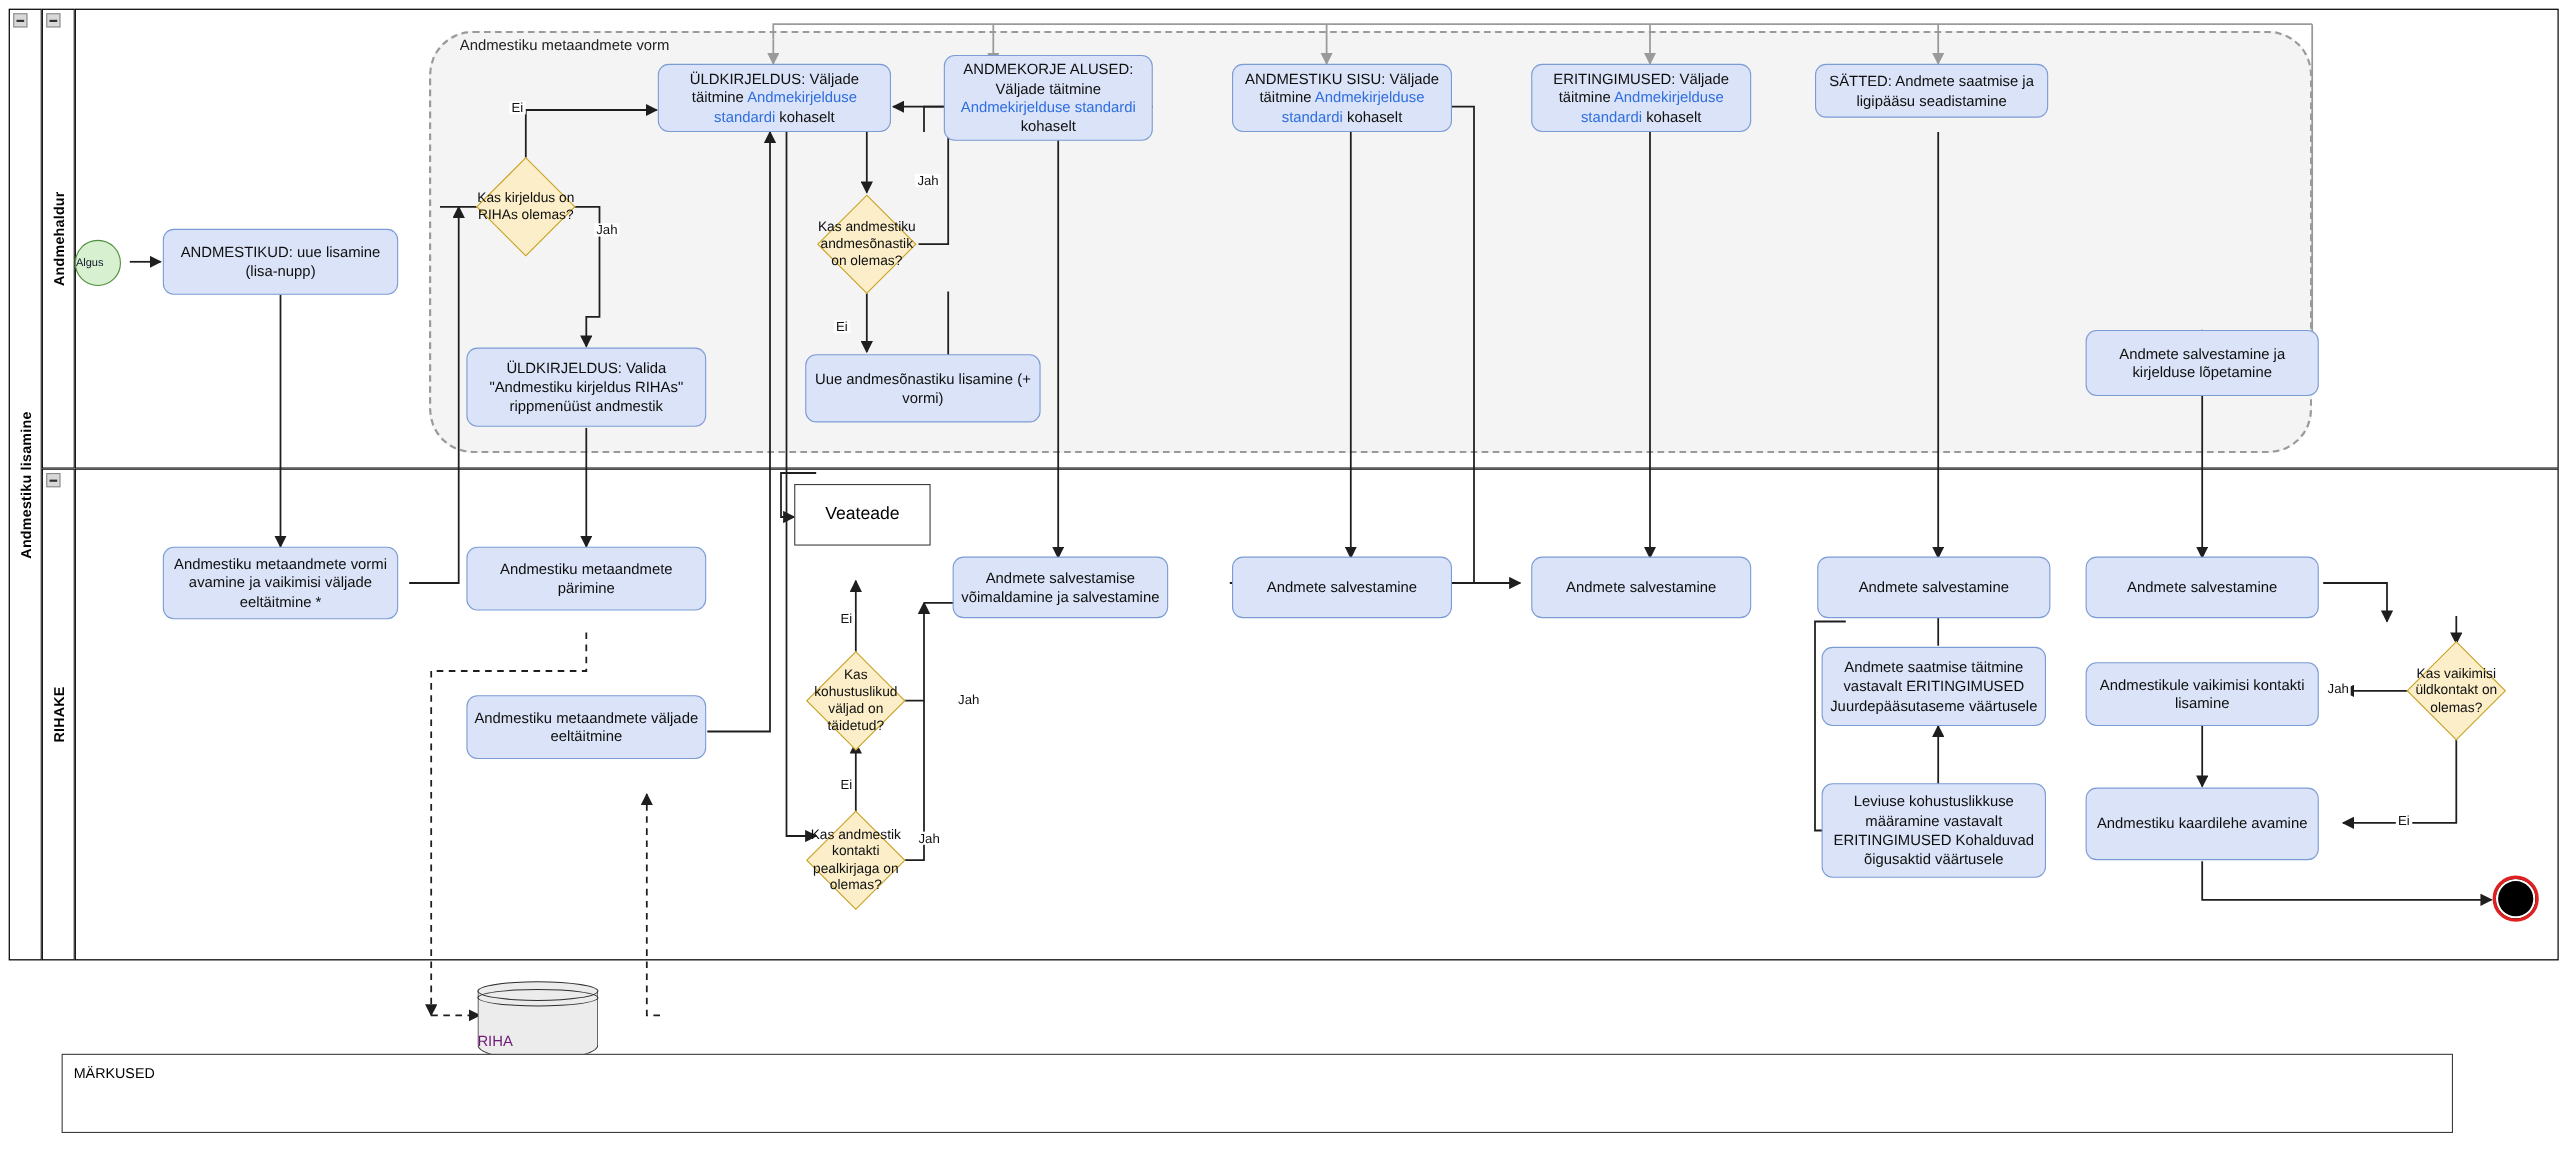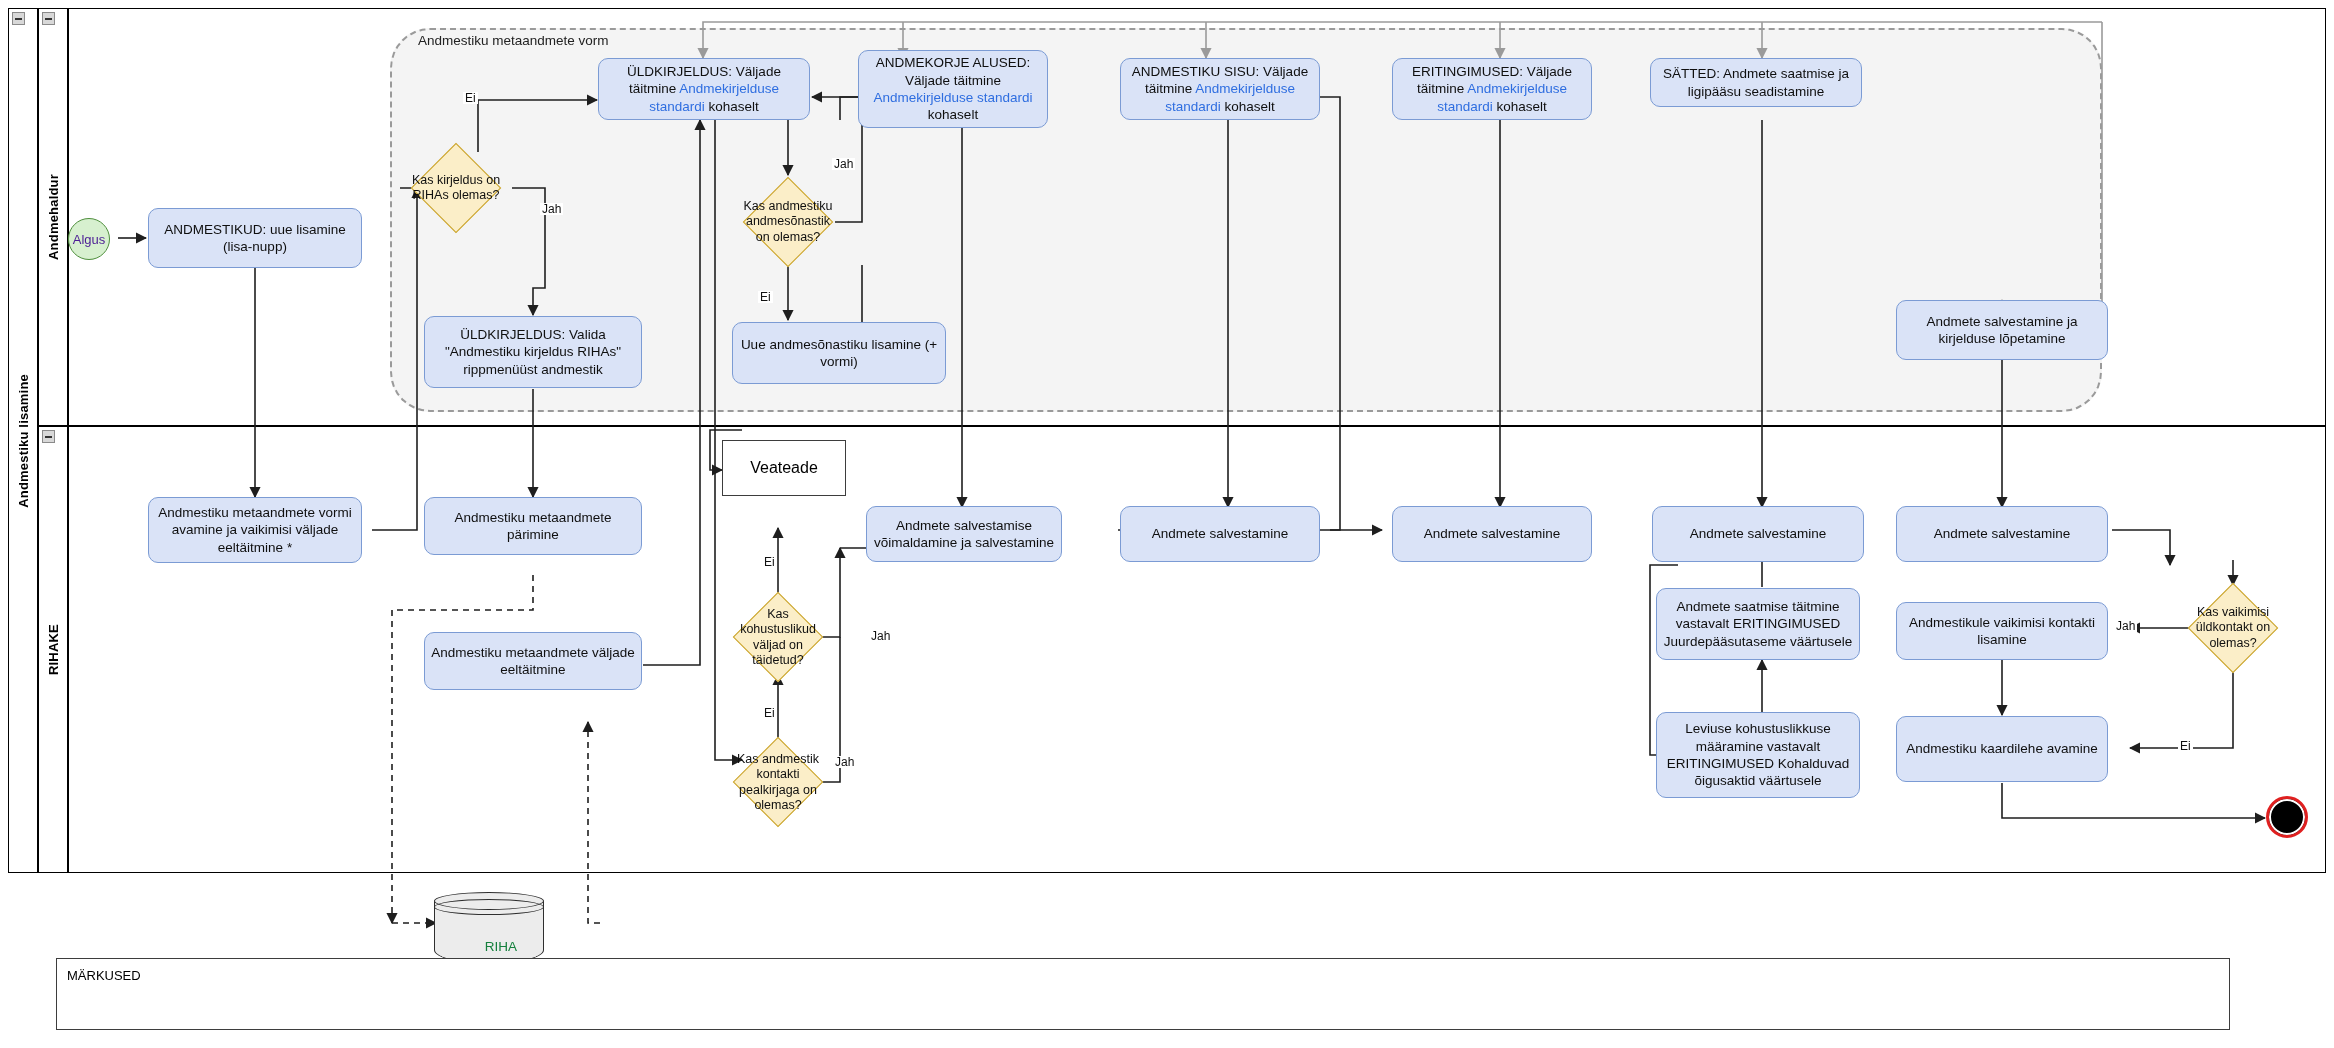--- a/index.html
+++ b/index.html
@@ -58,22 +58,22 @@
   }
   .gw-wrap .gw-txt{
     position:absolute;left:50%;top:50%;transform:translate(-50%,-50%);
     width:150%;text-align:center;font-size:12.5px;line-height:1.22;color:#0f0f0f;
     pointer-events:none;
   }
 
   .start-ev{
     position:absolute;border-radius:50%;
     background:#d7f0cf;border:1.5px solid #4f8f3d;
-    display:flex;align-items:center;justify-content:center;
-    font-size:13px;color:#4c1d95;box-sizing:border-box;
+    display:flex;align-items:center;justify-content:flex-start;
+    font-size:10px;color:#0f172a;box-sizing:border-box;
   }
   .end-ev{
     position:absolute;border-radius:50%;box-sizing:border-box;
     background:#000;border:3px solid #e02020;
     box-shadow:0 0 0 2px #fff inset;
   }
 
   .datastore{position:absolute;}
   .datastore .body{
     position:absolute;left:0;right:0;top:9px;bottom:0;
@@ -82,22 +82,22 @@
   }
   .datastore .top{
     position:absolute;left:0;right:0;top:0;height:18px;
     background:#ececec;border:1.5px solid #2f2f2f;border-radius:50%/50%;box-sizing:border-box;
   }
   .datastore .top2{
     position:absolute;left:0;right:0;top:7px;height:16px;
     border:1.5px solid #2f2f2f;border-radius:50%/50%;box-sizing:border-box;background:transparent;
   }
   .datastore .ds-label{
-    position:absolute;left:0;right:0;bottom:10px;text-align:center;
-    font-size:13.5px;color:#15803d;margin-left:24px;
+    position:absolute;left:0;right:0;bottom:10px;text-align:left;
+    font-size:13.5px;color:#701a75;
   }
 
   
   .edge-label{
     position:absolute;font-size:12px;color:#111;background:#fff;
     padding:0 2px;line-height:1;white-space:nowrap;
   }
 
   
   .notes{
@@ -327,21 +327,21 @@
   </div>
 
   <div class="task" style="left:1896px;top:716px;width:212px;height:66px;">
     <span>Andmestiku kaardilehe avamine</span>
   </div>
 
   <div class="task" style="left:1896px;top:602px;width:212px;height:58px;">
     <span>Andmestikule vaikimisi kontakti lisamine</span>
   </div>
 
-  <div class="gw-wrap" style="left:424px;top:156px;width:64px;height:64px;text-decoration:underline;">
+  <div class="gw-wrap" style="left:446px;top:156px;width:64px;height:64px;text-decoration:underline;">
     <div class="dia"></div>
     <div class="gw-txt">Kas kirjeldus on RIHAs olemas?</div>
   </div>
 
   <div class="gw-wrap" style="left:756px;top:190px;width:64px;height:64px;">
     <div class="dia"></div>
     <div class="gw-txt">Kas andmestiku andmesõnastik on olemas?</div>
   </div>
 
   <div class="gw-wrap" style="left:746px;top:605px;width:64px;height:64px;">

